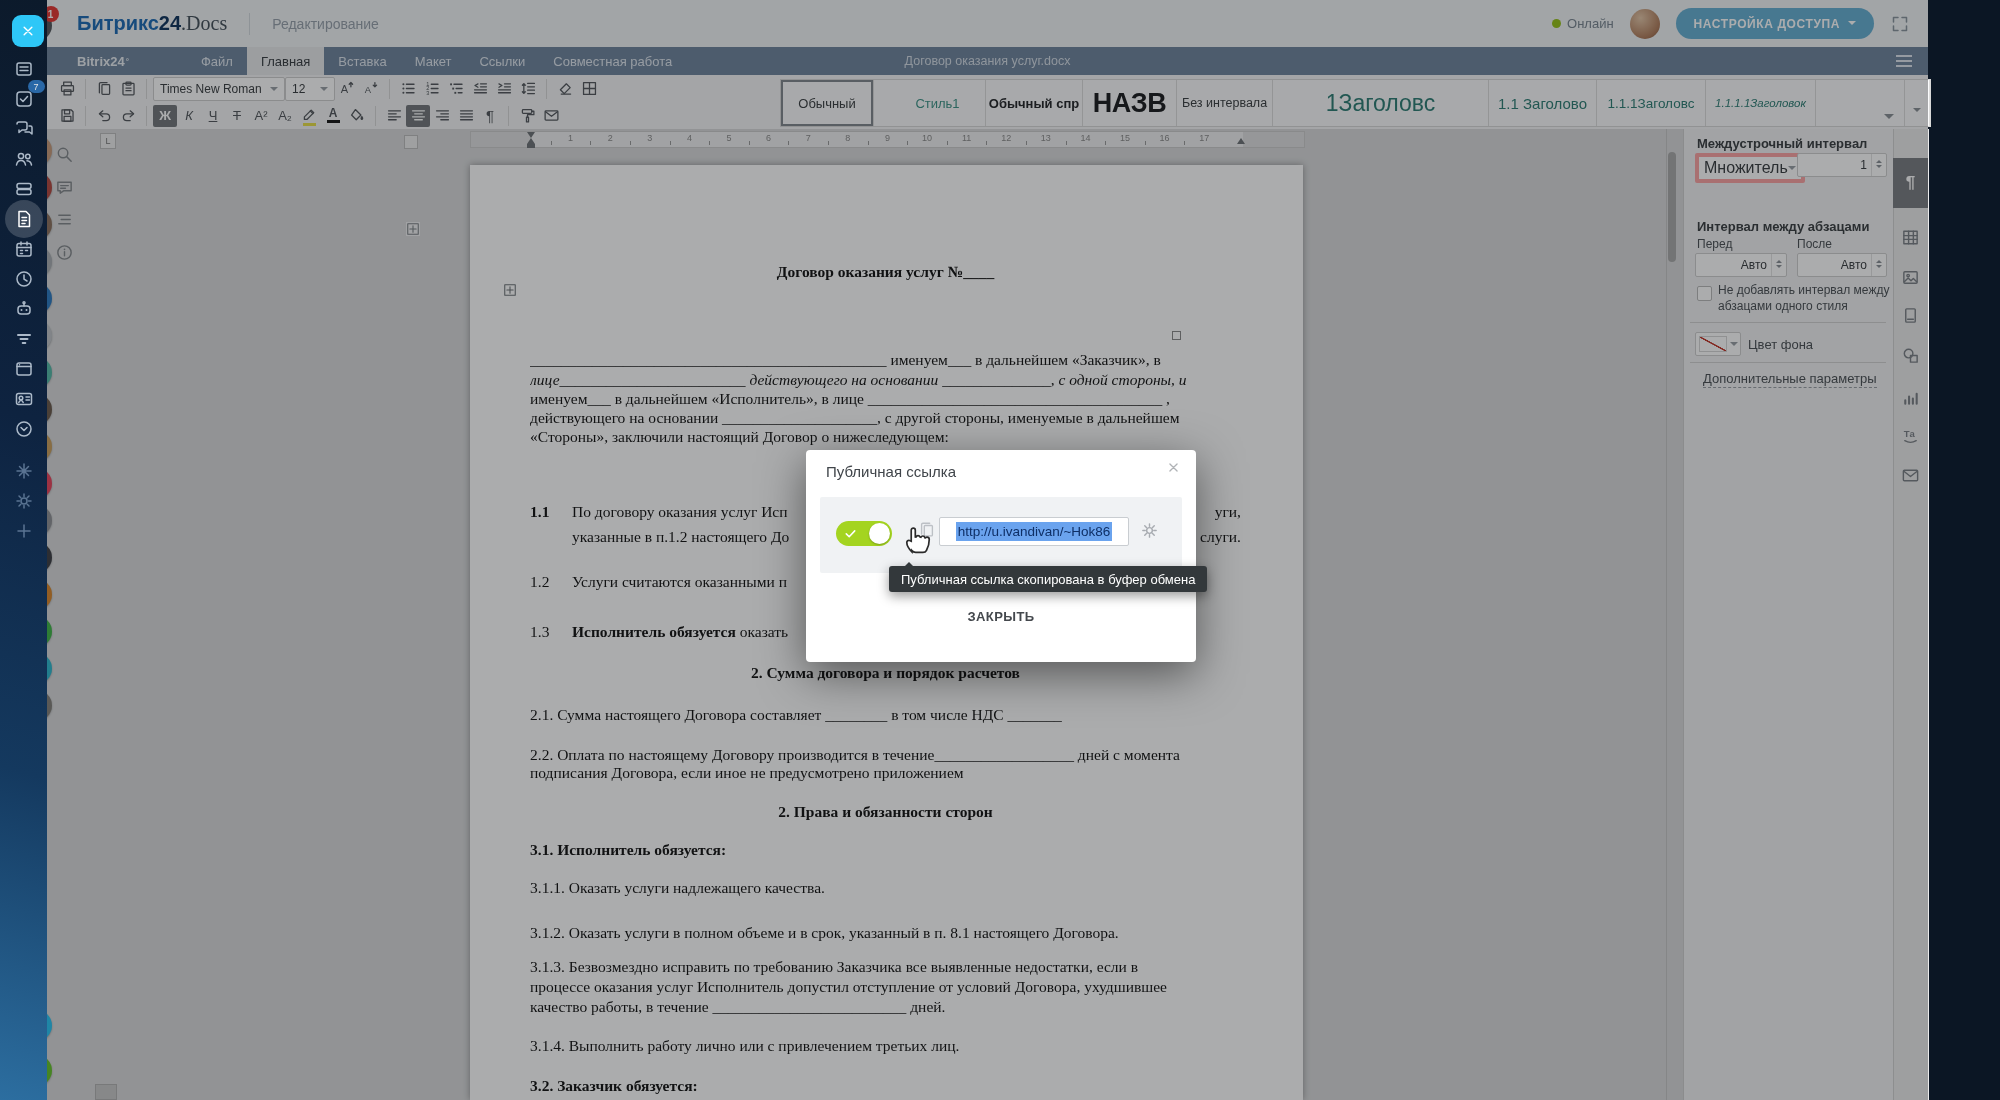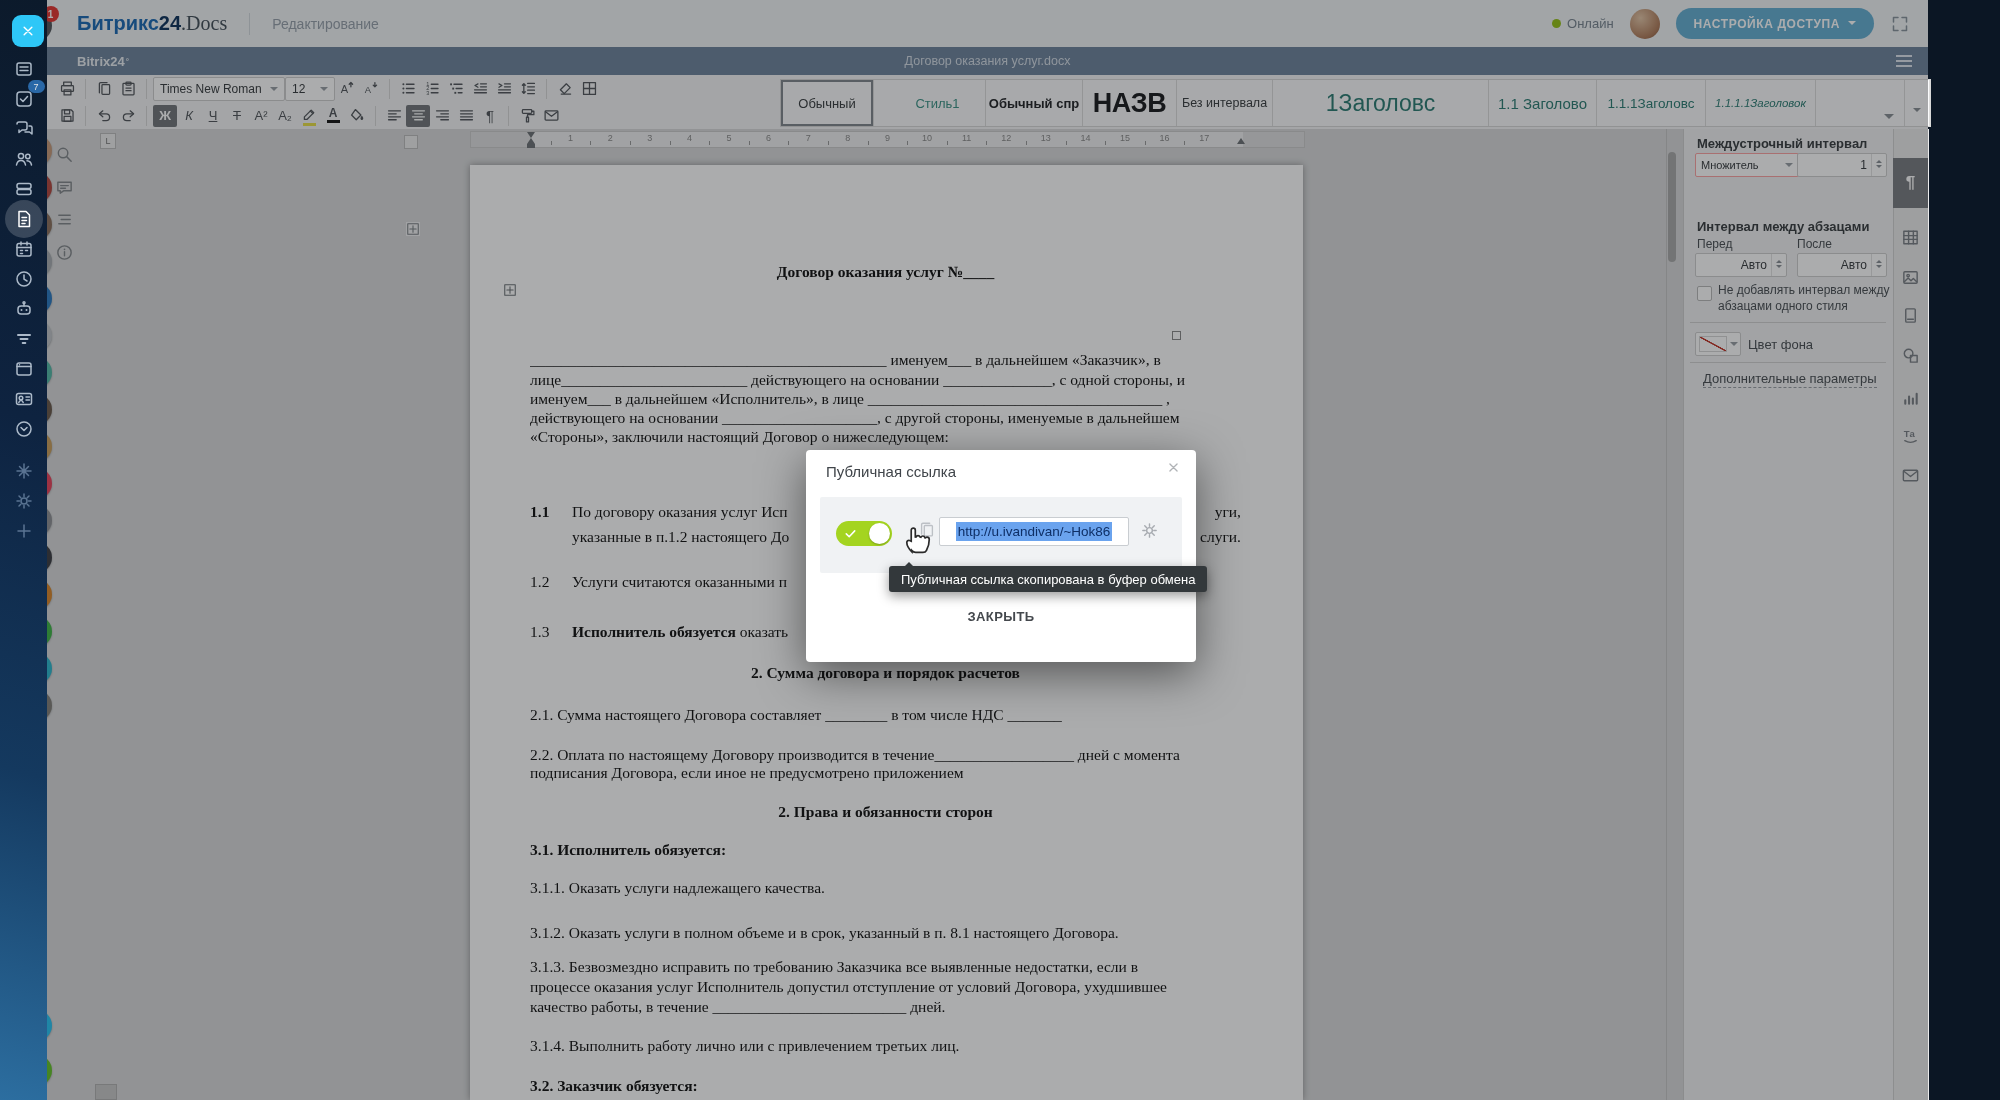--- a/index.html
+++ b/index.html
@@ -123,22 +123,22 @@
     line-height:34px;padding-right:10px;box-sizing:border-box}
   .handle{position:absolute;width:14px;height:14px;color:#6f7478;background:rgba(255,255,255,.6)}
   .handle svg{width:14px;height:14px}
   #dbResize{position:absolute;left:702px;top:166px;width:7px;height:7px;border:1px solid #8a8a8a;background:#fff}
   #tblAnchor{left:406px;top:222px;width:14px;height:14px;color:#7b8085;z-index:2}
 
   
   #rightpanel{left:1683px;top:129px;width:245px;height:971px;background:#f1f2f3;border-left:1px solid #cfcfcf}
   .ph{position:absolute;font-size:13px;font-weight:bold;color:#3c4043}
   .plab{position:absolute;font-size:12px;color:#4c5156}
-  .pselect{position:absolute;height:22px;background:#fff;border:1px solid #fca5a5;border-radius:2px;
-    display:flex;align-items:center;justify-content:space-between;font-size:11px;color:#3c4043;padding:0 5px}
+  .pselect{position:absolute;height:22px;background:#fff;border:4px solid #fca5a5;border-radius:2px;
+    display:flex;align-items:center;justify-content:space-between;font-size:16px;color:#3c4043;padding:0 5px}
   .pselect .tri{border:4px solid transparent;border-top-color:#9aa0a6;margin-top:4px}
   .pstep{position:absolute;height:22px;background:#fff;border:1px solid #cfcfcf;border-radius:2px;
     display:flex;align-items:center;font-size:12px;color:#3c4043}
   .pstep .val{flex:1;text-align:right;padding-right:4px}
   .spin{width:14px;display:flex;flex-direction:column;align-items:center;justify-content:center;gap:2px;
     border-left:1px solid #e3e3e3;height:100%}
   .spin b{border:3px solid transparent;border-bottom-color:#8b9096;margin-top:-2px}
   .spin i{border:3px solid transparent;border-top-color:#8b9096}
   #chk{left:1697px;top:286px;width:13px;height:13px;background:#fff;border:1px solid #b9b9b9;border-radius:2px}
   #chkLab{left:1718px;top:282px;width:175px;font-size:12px;color:#4c5156;line-height:16px;position:absolute}
@@ -338,20 +338,28 @@
         </svg>
       </span>
   </div>
 </div>
 
 <div id="menubar" class="abs">
   <span id="brand">
       <span>Bitrix24</span>
       <sup>°</sup>
     </span>
+  <div id="tabs">
+      <span class="tab">Файл</span>
+      <span class="tab active">Главная</span>
+      <span class="tab">Вставка</span>
+      <span class="tab">Макет</span>
+      <span class="tab">Ссылки</span>
+      <span class="tab">Совместная работа</span>
+    </div>
   <span id="docTitle">Договор оказания услуг.docx</span>
   <div id="hamb">
       <div></div>
       <div></div>
       <div></div>
     </div>
 </div>
 
 <div id="toolbar" class="abs">
   <div class="trow" id="trow1">
@@ -643,21 +651,21 @@
   <span class="handle" style="left:33px;top:118px">
       <svg viewBox="0 0 20 20" width="100%" height="100%" fill="none" stroke="currentColor" stroke-width="1.5" stroke-linecap="round" stroke-linejoin="round">
         <rect x="2.5" y="2.5" width="15" height="15"></rect>
         <path d="M10 5.5v9M5.5 10h9"></path>
       </svg>
     </span>
   <div id="dbResize"></div>
   <div id="docLines">
       <div class="dl c bld" style="top: 97px;"><span>Договор оказания услуг №____</span></div>
       <div class="dl" style="top: 185px; font-family: Liberation Serif, serif;"><span>______________________________________________ именуем___ в дальнейшем «Заказчик», в</span></div>
-      <div class="dl" style="top: 205px;"><span>лице________________________ действующего на основании ______________, с одной стороны, и</span></div>
+      <div class="dl" style="top: 205px; font-style: italic;"><span>лице________________________ действующего на основании ______________, с одной стороны, и</span></div>
       <div class="dl" style="top: 224px;"><span>именуем___ в дальнейшем «Исполнитель», в лице ______________________________________ ,</span></div>
       <div class="dl" style="top: 243px;"><span>действующего на основании ____________________, с другой стороны, именуемые в дальнейшем</span></div>
       <div class="dl" style="top: 262px;"><span>«Стороны», заключили настоящий Договор о нижеследующем:</span></div>
       <div class="dl" style="top: 337px;"><span class="num bld">1.1</span><span>По договору оказания услуг Исп</span><span class="rt">уги,</span></div>
       <div class="dl" style="top: 362px; padding-left: 42px;"><span>указанные в п.1.2 настоящего До</span><span class="rt">слуги.</span></div>
       <div class="dl" style="top: 407px;"><span class="num">1.2</span><span>Услуги считаются оказанными п</span></div>
       <div class="dl" style="top: 457px;"><span class="num">1.3</span><span class="bld">Исполнитель обязуется</span><span> оказать</span></div>
       <div class="dl c bld" style="top: 498px;"><span>2. Сумма договора и порядок расчетов</span></div>
       <div class="dl" style="top: 540px;"><span>2.1. Сумма настоящего Договора составляет ________ в том числе НДС _______</span></div>
       <div class="dl" style="top: 580px;"><span>2.2. Оплата по настоящему Договору производится в течение__________________ дней с момента</span></div>

